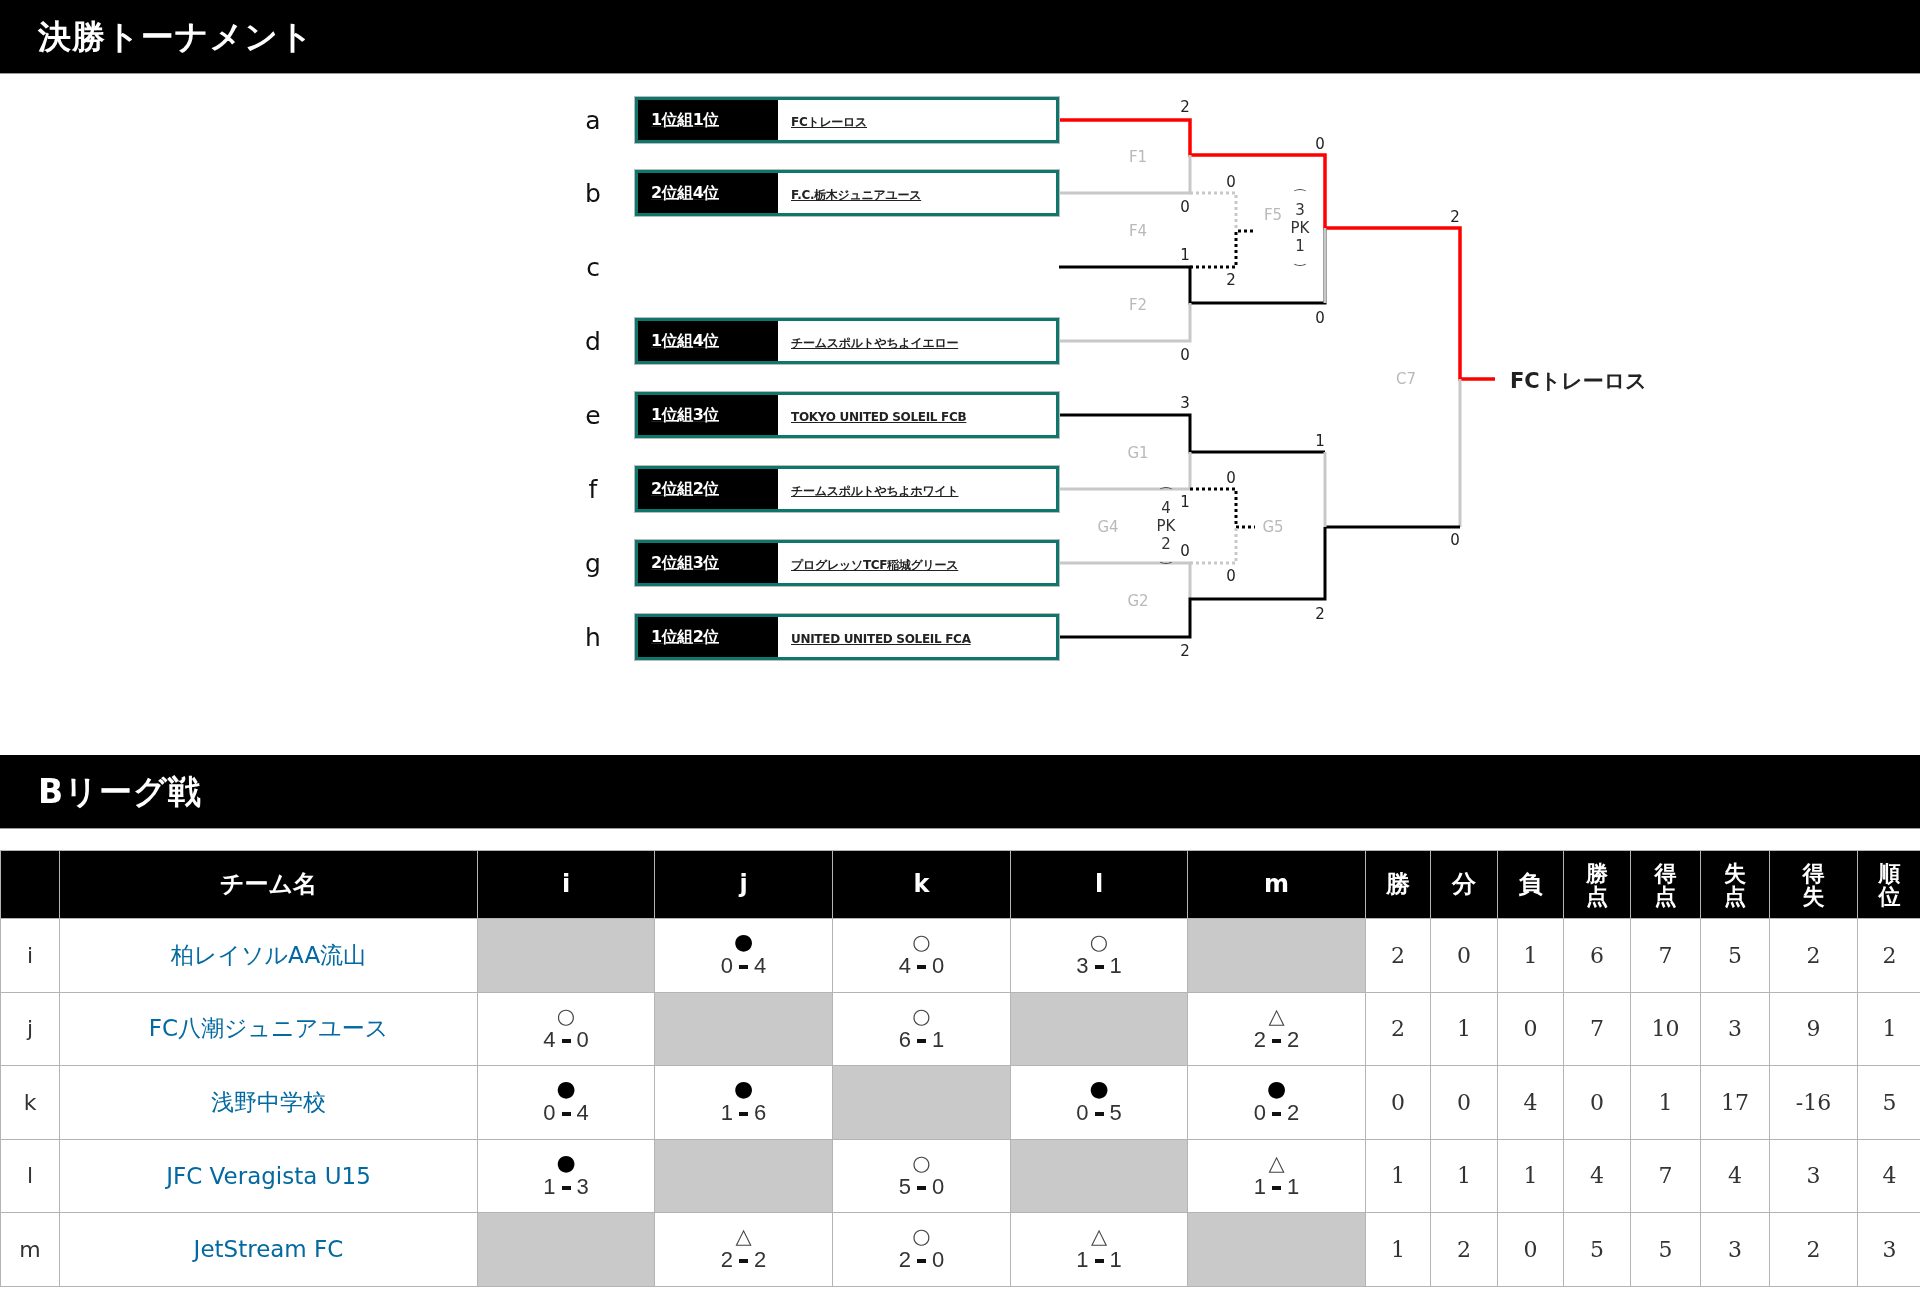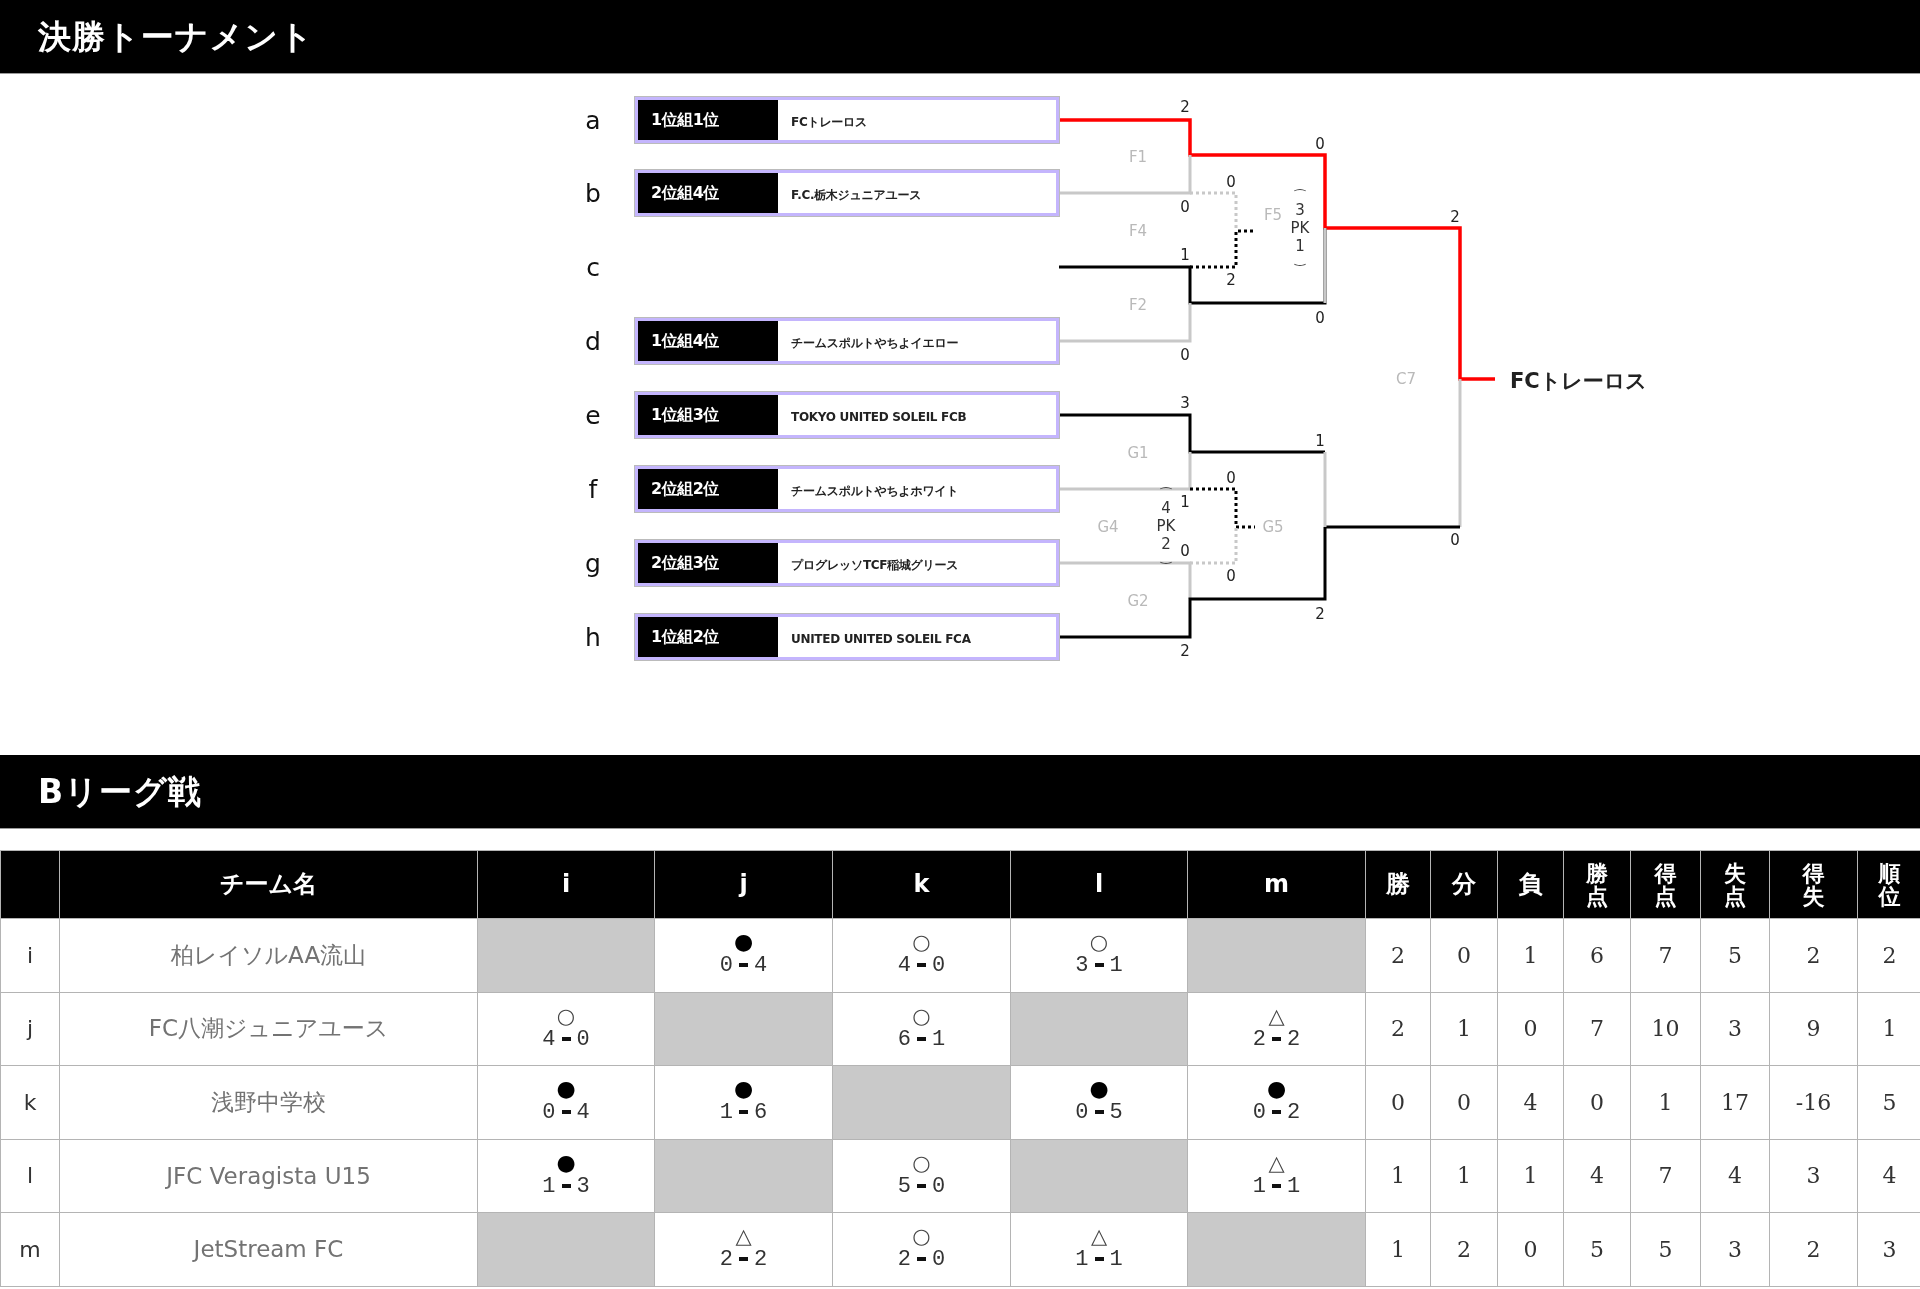--- a/index.html
+++ b/index.html
@@ -18,22 +18,23 @@
   #hdr-league { top: 755px; }
 
   
   #bracket { position: absolute; left: 0; top: 75px; width: 1920px; height: 680px; }
   .seed-letter {
     position: absolute; left: 578px; width: 30px; text-align: center;
     font-size: 25px; color: #111; transform: translateY(-50%);
   }
   .team-box {
     position: absolute; left: 635px; width: 424px; height: 46px;
-    border: 3px solid #c4b5fd; background: #fff; display: flex; transform: translateY(-50%);
+    border: 3px solid #0f766e; background: #fff; display: flex; transform: translateY(-50%);
     box-shadow: 0 0 0 1px #bbb;
+    text-decoration: underline;
   }
   .team-box .seed {
     width: 140px; background: #000; color: #fff; font-weight: bold;
     font-size: 16px; display: flex; align-items: center; padding-left: 13px; letter-spacing: -0.5px;
   }
   .team-box .tname {
     flex: 1; font-size: 12px; font-weight: bold; color: #222;
     display: flex; align-items: center; padding-left: 13px; padding-top: 4px; letter-spacing: -0.3px;
   }
   #bracket svg { position: absolute; left: 0; top: 0; }
@@ -56,26 +57,26 @@
   }
   #league-table th, #league-table td {
     border: 1.5px solid #b4b4b4; text-align: center; vertical-align: middle;
   }
   #league-table th {
     background: #000; color: #fff; font-weight: bold; font-size: 24px; height: 68px;
     line-height: 25px;
   }
   #league-table th.stack { font-size: 22px; line-height: 23px; }
   #league-table td { height: 73.5px; font-size: 22px; color: #333; background: #fff; }
-  #league-table td.team-name { font-size: 23px; color: #737373; }
+  #league-table td.team-name { font-size: 23px; color: #0369a1; }
   #league-table td.row-key { font-size: 22px; color: #333; }
   #league-table td.self { background: #c9c9c9; }
   .mark { display: block; font-size: 21px; line-height: 22px; color: #444; }
   .mark.loss { color: #000; font-size: 22px; }
-  .result-score { display: block; font-size: 22px; line-height: 26px; color: #333; font-family: Liberation Mono, monospace; }
+  .result-score { display: block; font-size: 22px; line-height: 26px; color: #333; font-family: Liberation Sans, sans-serif; }
   .result-score .dash { display: inline-block; width: 9px; height: 4px; background: #111; vertical-align: middle; margin: 0 6px; }
   .num { font-family: "DejaVu Serif", "Liberation Serif", serif; }
 </style>
 </head>
 <body>
 
 <div class="section-header" id="hdr-tournament">
   <h2>決勝トーナメント</h2>
 </div>
 

